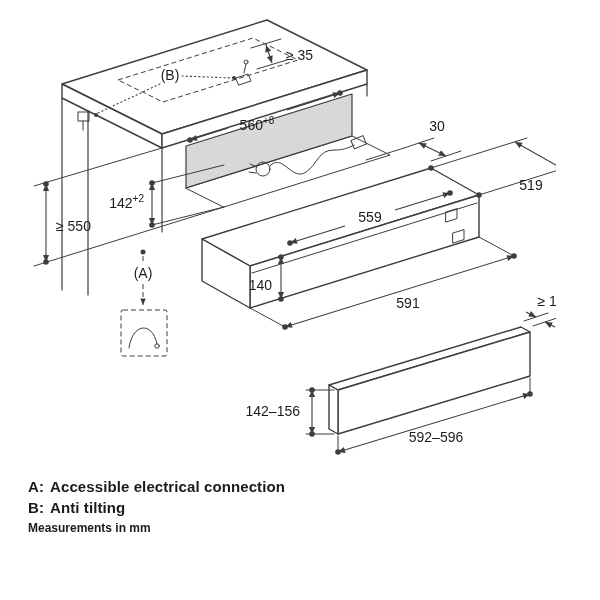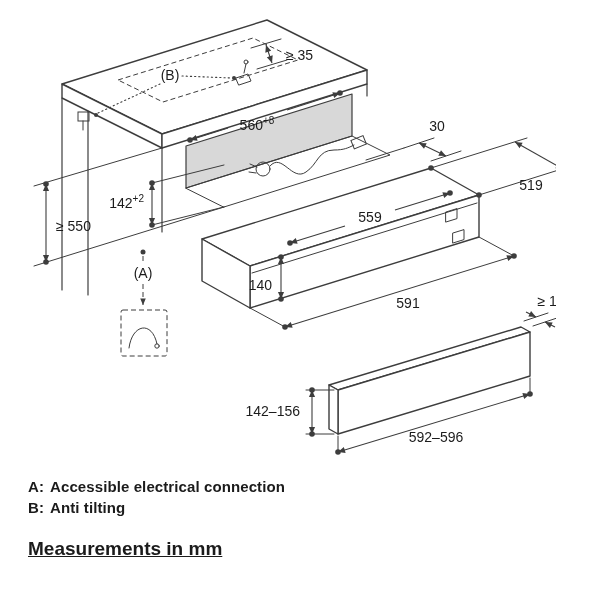--- a/index.html
+++ b/index.html
@@ -11,21 +11,21 @@
   .face{fill:#ffffff;stroke:#3d3d3d;stroke-width:1.4;stroke-linejoin:round;}
   .shade{fill:#d8d8d8;stroke:#3d3d3d;stroke-width:1.2;stroke-linejoin:round;}
   .ln{stroke:#3d3d3d;stroke-width:1.2;fill:none;stroke-linecap:round;}
   .thin{stroke:#3d3d3d;stroke-width:1;fill:none;stroke-linecap:round;}
   .dash{stroke:#3d3d3d;stroke-width:1;fill:none;stroke-dasharray:5 3;}
   .dots{stroke:#3d3d3d;stroke-width:1.1;fill:none;stroke-dasharray:1.2 3;stroke-linecap:round;}
   .dim{stroke:#3d3d3d;stroke-width:1.1;fill:none;}
   .dot{fill:#3d3d3d;stroke:none;}
   .legend{position:absolute;left:28px;font-size:15px;font-weight:600;letter-spacing:.1px;}
   .legend .row{margin-bottom:4px;display:flex;gap:6px;}
-  .note{position:absolute;left:28px;top:538px;font-size:19px;font-weight:600;text-decoration:underline;}
+  .note{position:absolute;left:28px;top:521px;font-size:12px;font-weight:600;}
 </style>
 </head>
 <body>
 
 <div class="stage">
 <svg width="600" height="468" viewBox="0 0 600 468">
   <defs>
     <marker id="arr" viewBox="0 0 10 10" refX="8.5" refY="5" markerWidth="8" markerHeight="8" orient="auto-start-reverse">
       <path d="M0.5,1.5 L8.5,5 L0.5,8.5 Z" fill="#3d3d3d"></path>
     </marker>

